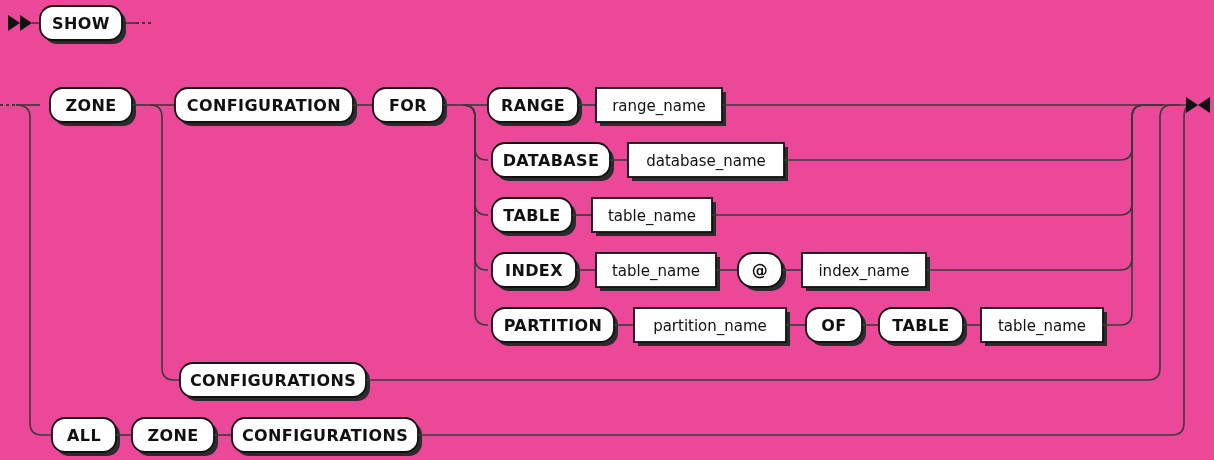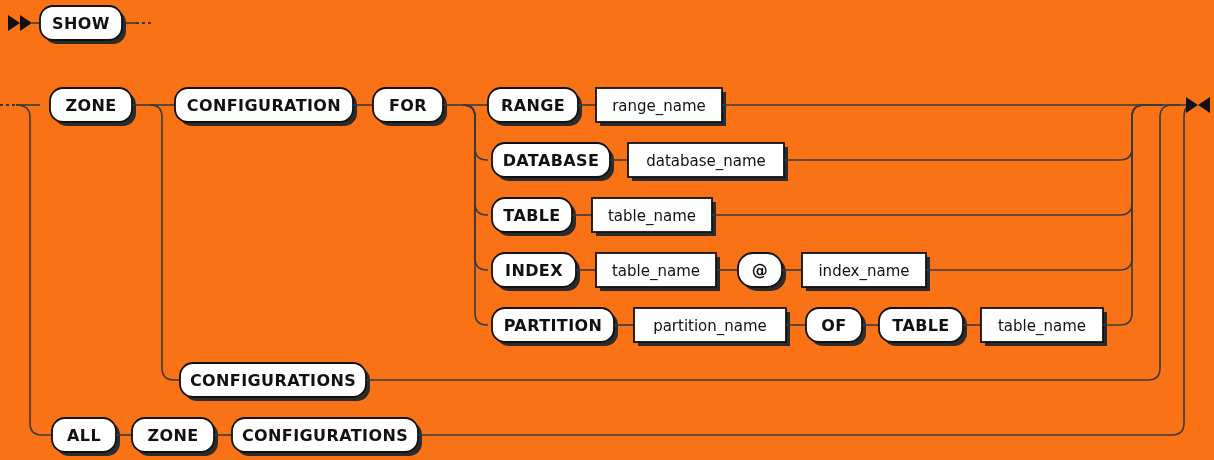--- a/index.html
+++ b/index.html
@@ -7,21 +7,21 @@
     padding: 0;
     background: #ffffff;
   }
   body {
     font-family: "DejaVu Sans", sans-serif;
   }
   #diagram-root {
     position: relative;
     width: 1214px;
     height: 460px;
-    background: #f97316;
+    background: #ec4899;
     overflow: hidden;
   }
   svg#railroad {
     position: absolute;
     left: 0;
     top: 0;
     width: 1214px;
     height: 460px;
     display: block;
   }

